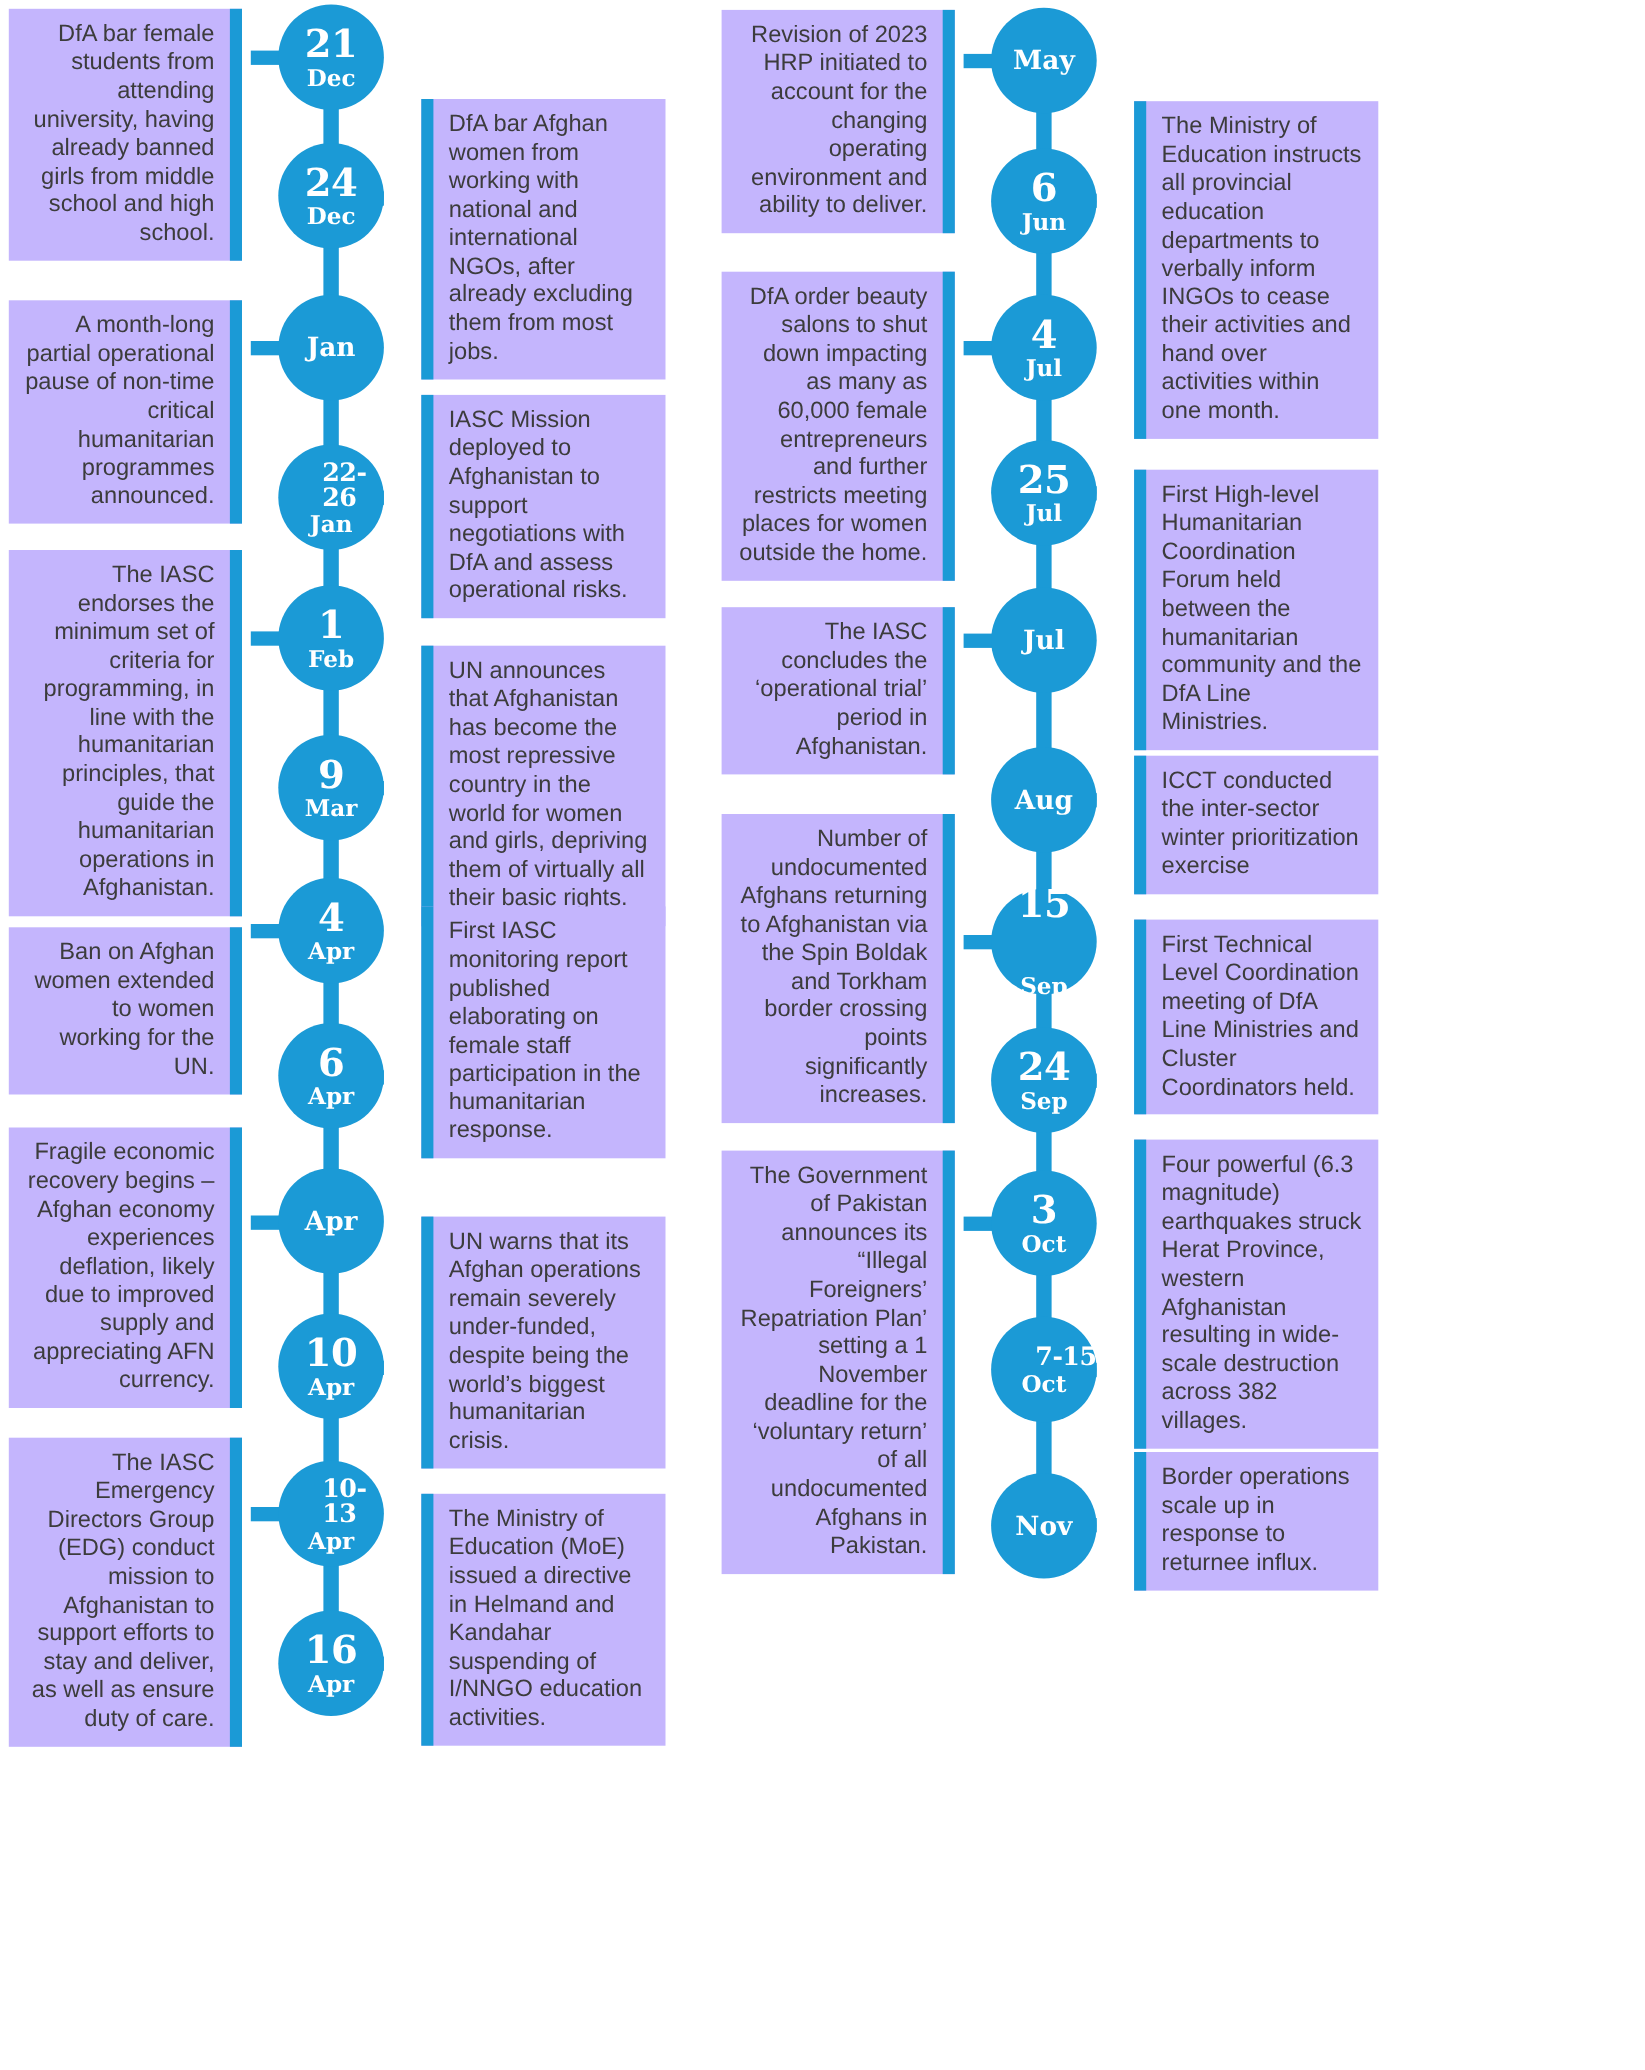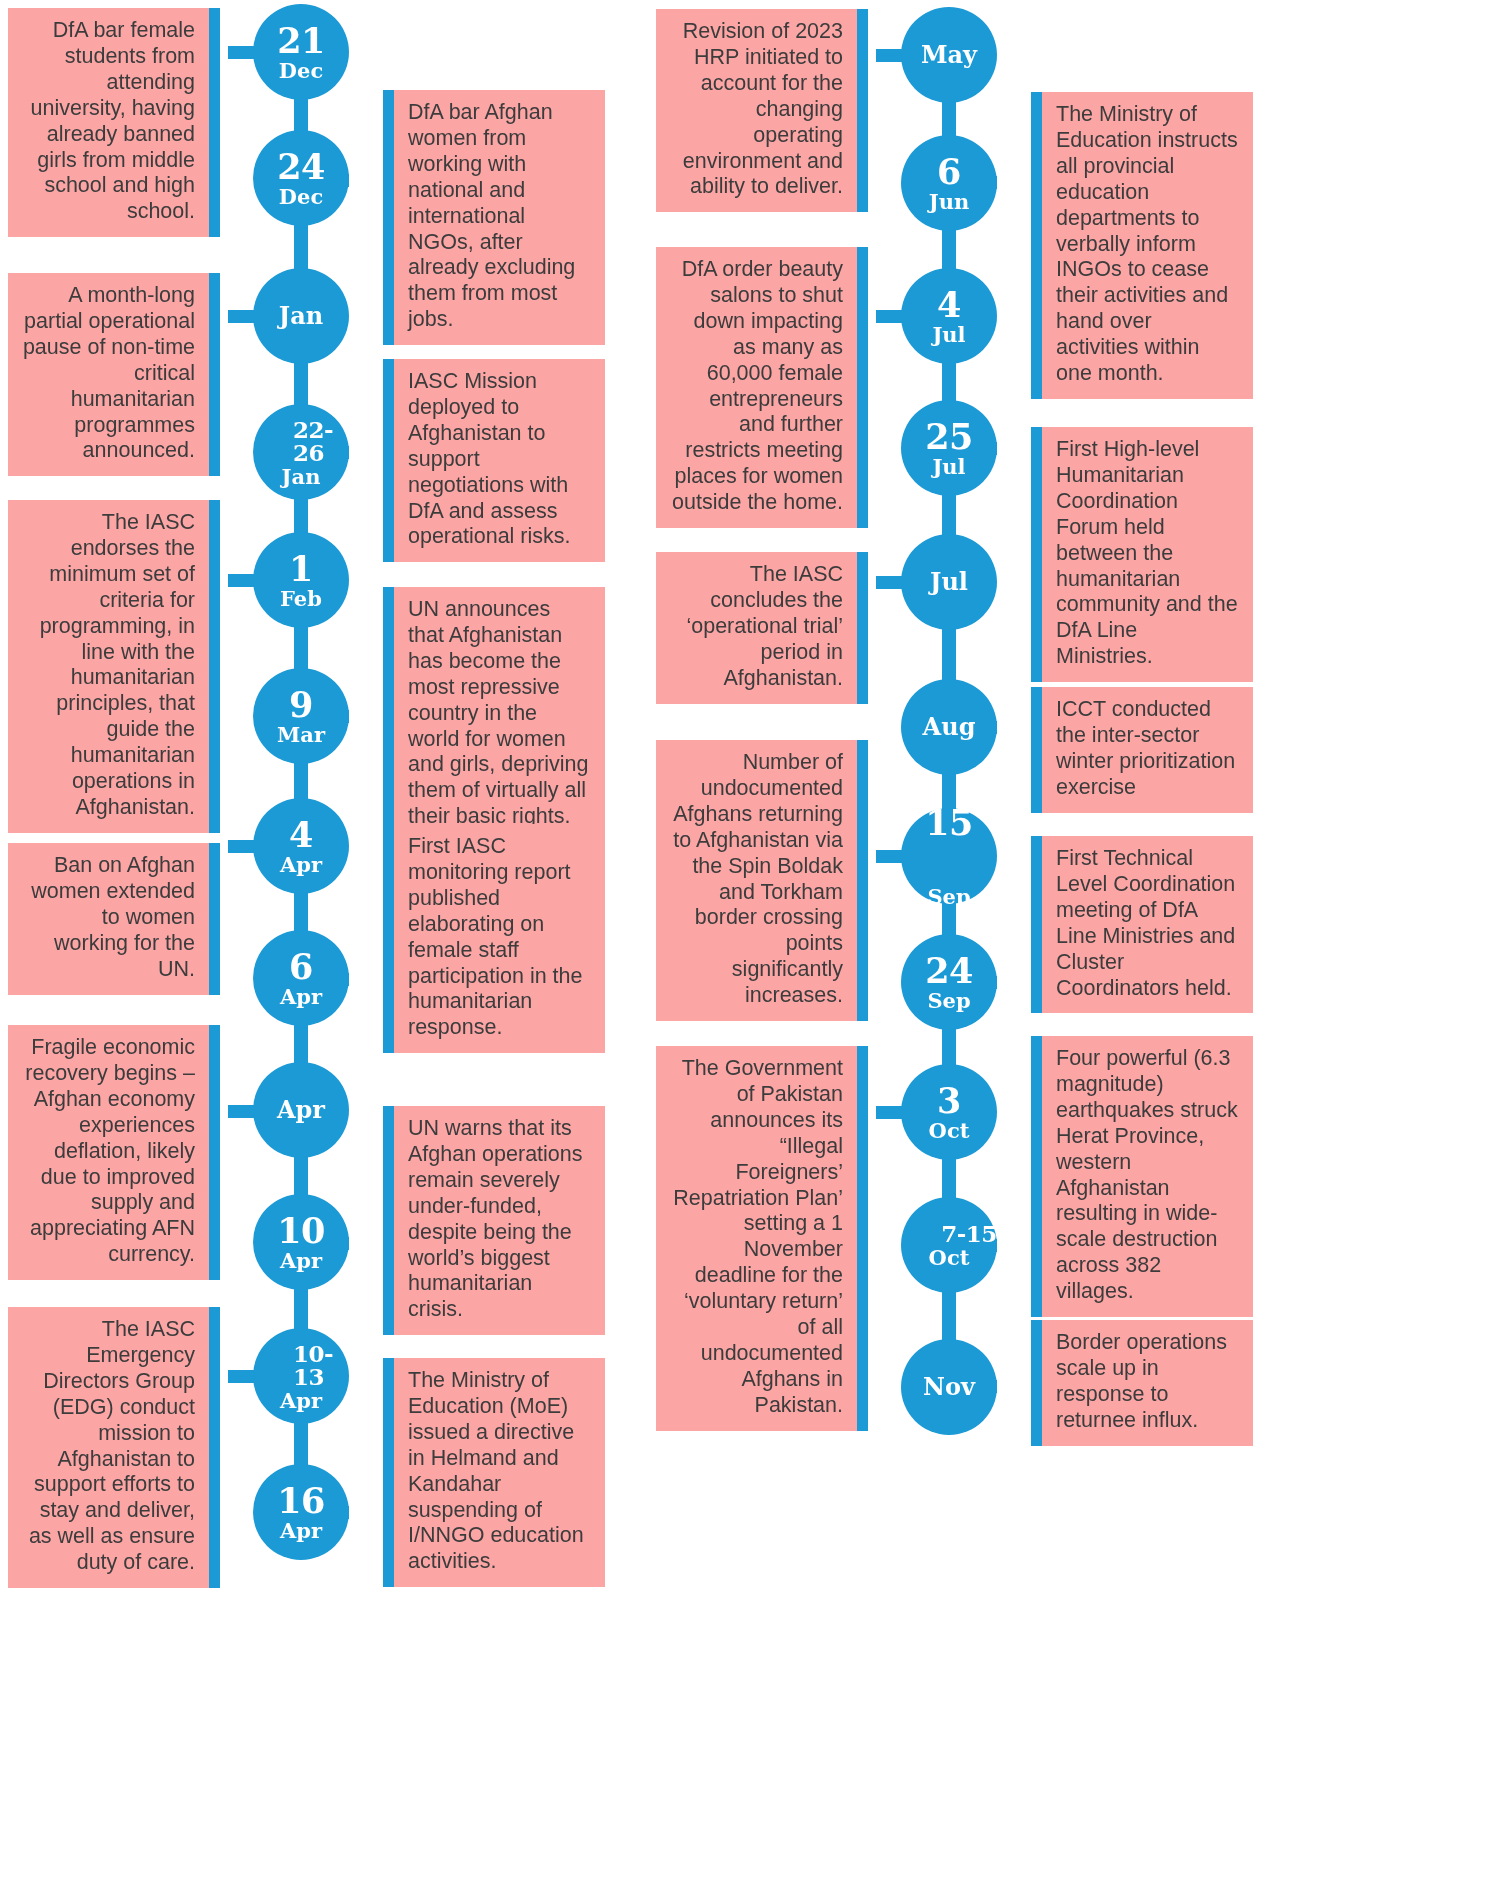--- a/index.html
+++ b/index.html
@@ -67,21 +67,21 @@
   .stub {
     position: absolute;
     height: 13px;
     background: #1b9ad6;
     z-index: 2;
   }
 
   
   .card {
     position: absolute;
-    background: #fca5a5;
+    background: #c4b5fd;
     color: #3c3c3c;
     font-size: 21.5px;
     line-height: 1.205;
     padding: 10px 14px 12px 14px;
     z-index: 1;
   }
   .card.left  { text-align: right;  border-right: 11px solid #1b9ad6; }
   .card.right { text-align: left;   border-left:  11px solid #1b9ad6; }
 </style>
 </head>

